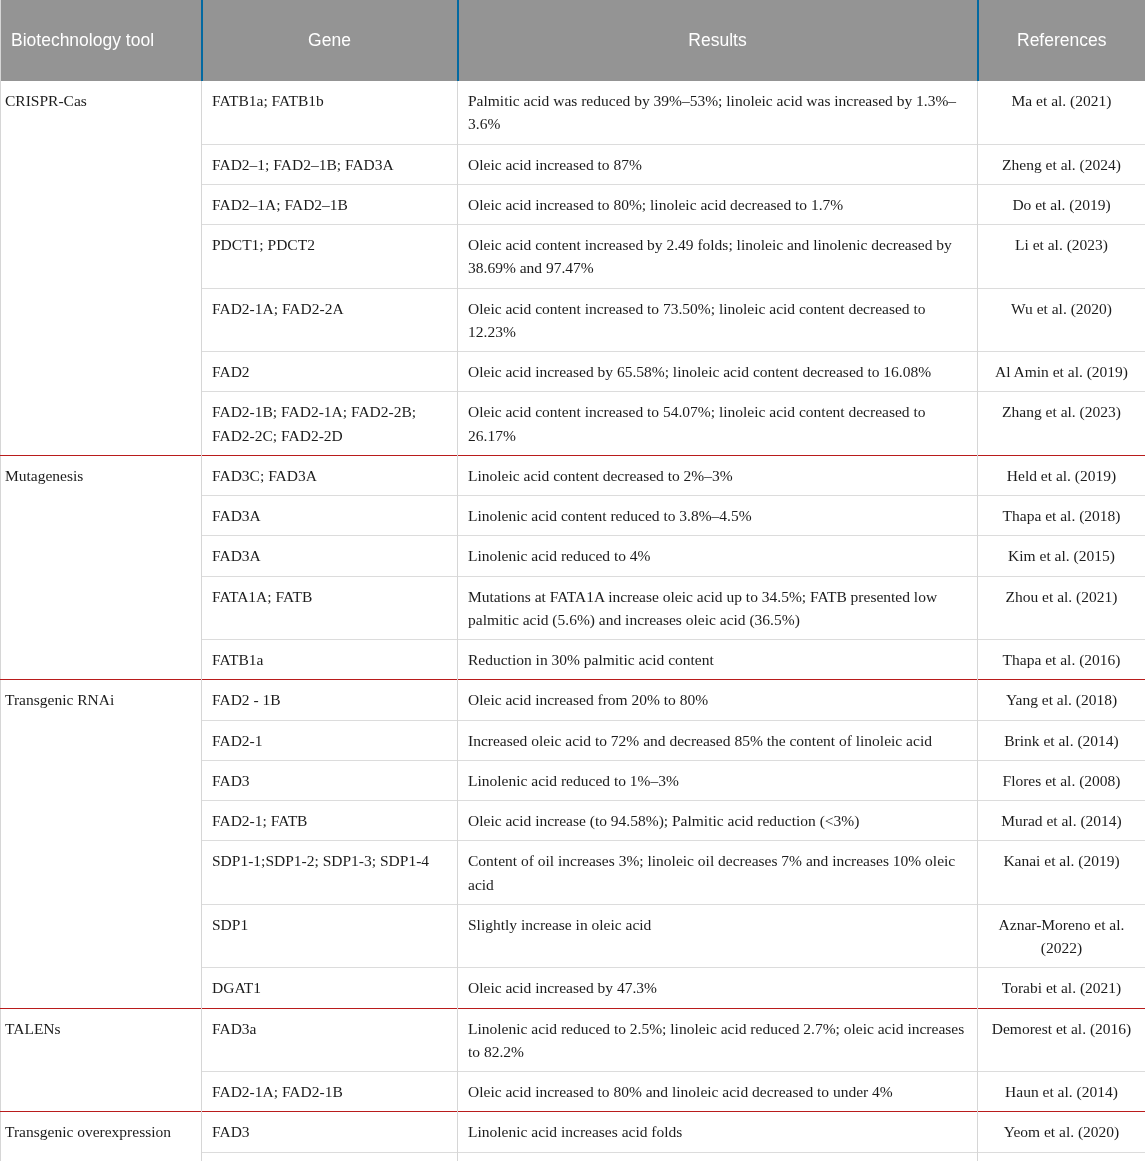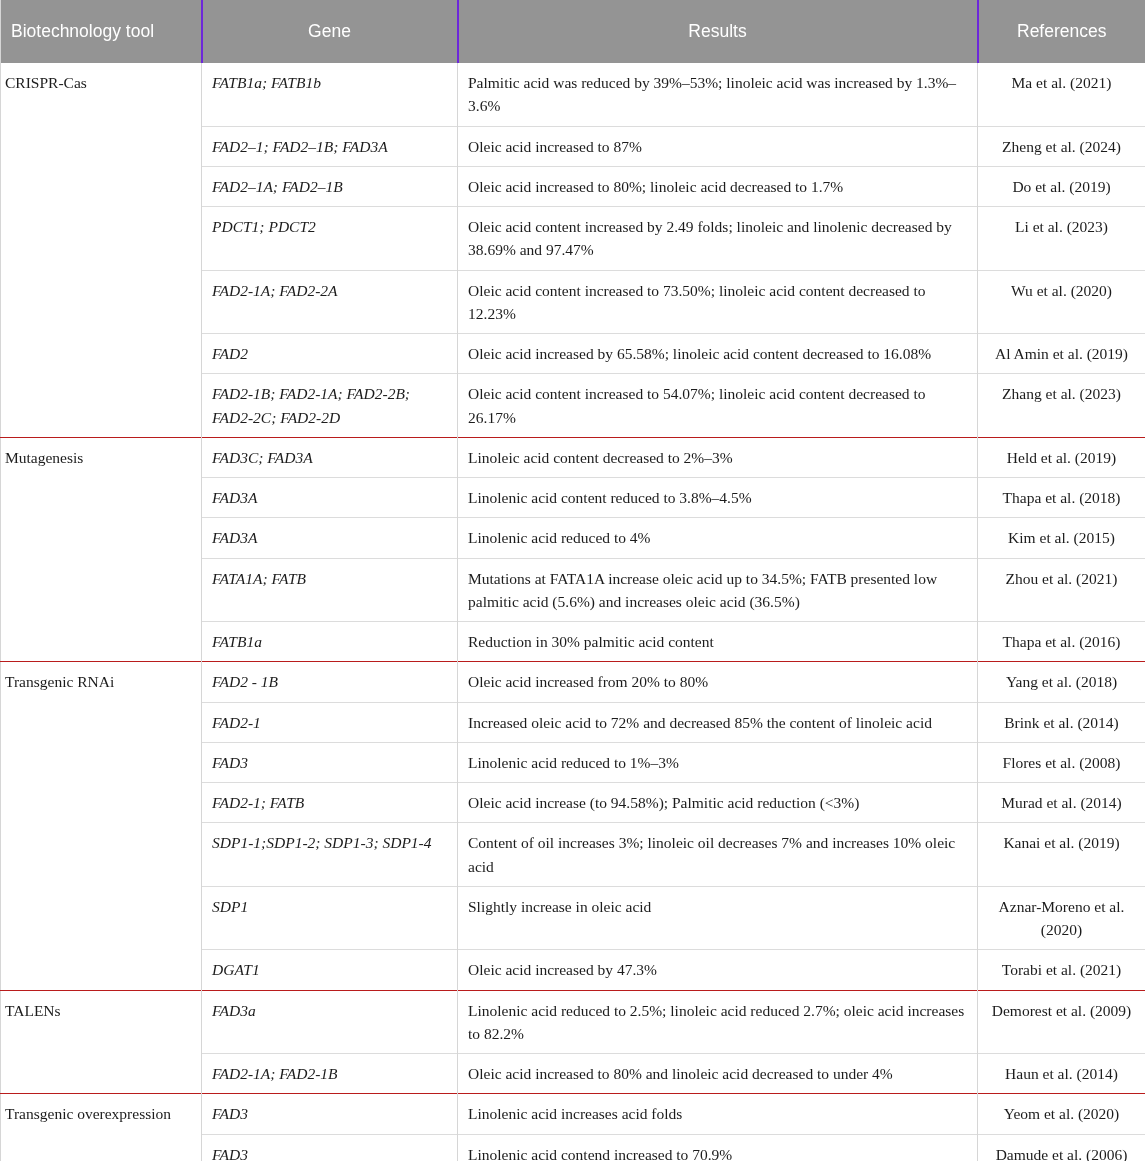--- a/index.html
+++ b/index.html
@@ -21,32 +21,32 @@
     background: #ffffff;
   }
   
   thead th {
     background: #949494;
     color: #ffffff;
     font-family: "Liberation Sans", sans-serif;
     font-weight: 400;
     font-size: 17.5px;
     line-height: 1.25;
-    height: 63px;
+    height: 81px;
     box-sizing: border-box;
     padding: 8px 12px;
     vertical-align: middle;
     text-align: center;
   }
   thead th.col-tool {
     text-align: left;
     padding-left: 10px;
   }
   thead th + th {
-    border-left: 2px solid #6d28d9;
+    border-left: 2px solid #0369a1;
   }
   
   tbody td, tbody th {
     font-family: "Liberation Serif", serif;
     font-weight: 400;
     font-size: 15.5px;
     line-height: 1.5;
     color: #1c1c1c;
     padding: 8px 12px 8px 10px;
     vertical-align: top;
@@ -56,21 +56,20 @@
   }
   tbody .col-tool {
     padding-left: 4px;
   }
   tbody .col-gene,
   tbody .col-result,
   tbody .col-ref {
     border-left: 1px solid #d6d6d6;
   }
   tbody .col-gene {
-    font-style: italic;
   }
   tbody .col-ref {
     text-align: center;
     padding-left: 8px;
     padding-right: 8px;
   }
   
   tbody tr td {
     border-top: 1px solid #dcdcdc;
   }
@@ -188,32 +187,32 @@
         <td class="col-ref">Murad et al. (2014)</td>
       </tr>
       <tr>
         <td class="col-gene">SDP1-1;SDP1-2; SDP1-3; SDP1-4</td>
         <td class="col-result">Content of oil increases 3%; linoleic oil decreases 7% and increases 10% oleic acid</td>
         <td class="col-ref">Kanai et al. (2019)</td>
       </tr>
       <tr>
         <td class="col-gene">SDP1</td>
         <td class="col-result">Slightly increase in oleic acid</td>
-        <td class="col-ref">Aznar-Moreno et al. (2020)</td>
+        <td class="col-ref">Aznar-Moreno et al. (2022)</td>
       </tr>
       <tr>
         <td class="col-gene">DGAT1</td>
         <td class="col-result">Oleic acid increased by 47.3%</td>
         <td class="col-ref">Torabi et al. (2021)</td>
       </tr>
       <tr class="section-start">
         <td class="col-tool" rowspan="2">TALENs</td>
         <td class="col-gene">FAD3a</td>
         <td class="col-result">Linolenic acid reduced to 2.5%; linoleic acid reduced 2.7%; oleic acid increases to 82.2%</td>
-        <td class="col-ref">Demorest et al. (2009)</td>
+        <td class="col-ref">Demorest et al. (2016)</td>
       </tr>
       <tr>
         <td class="col-gene">FAD2-1A; FAD2-1B</td>
         <td class="col-result">Oleic acid increased to 80% and linoleic acid decreased to under 4%</td>
         <td class="col-ref">Haun et al. (2014)</td>
       </tr>
       <tr class="section-start">
         <td class="col-tool" rowspan="3">Transgenic overexpression</td>
         <td class="col-gene">FAD3</td>
         <td class="col-result">Linolenic acid increases acid folds</td>

